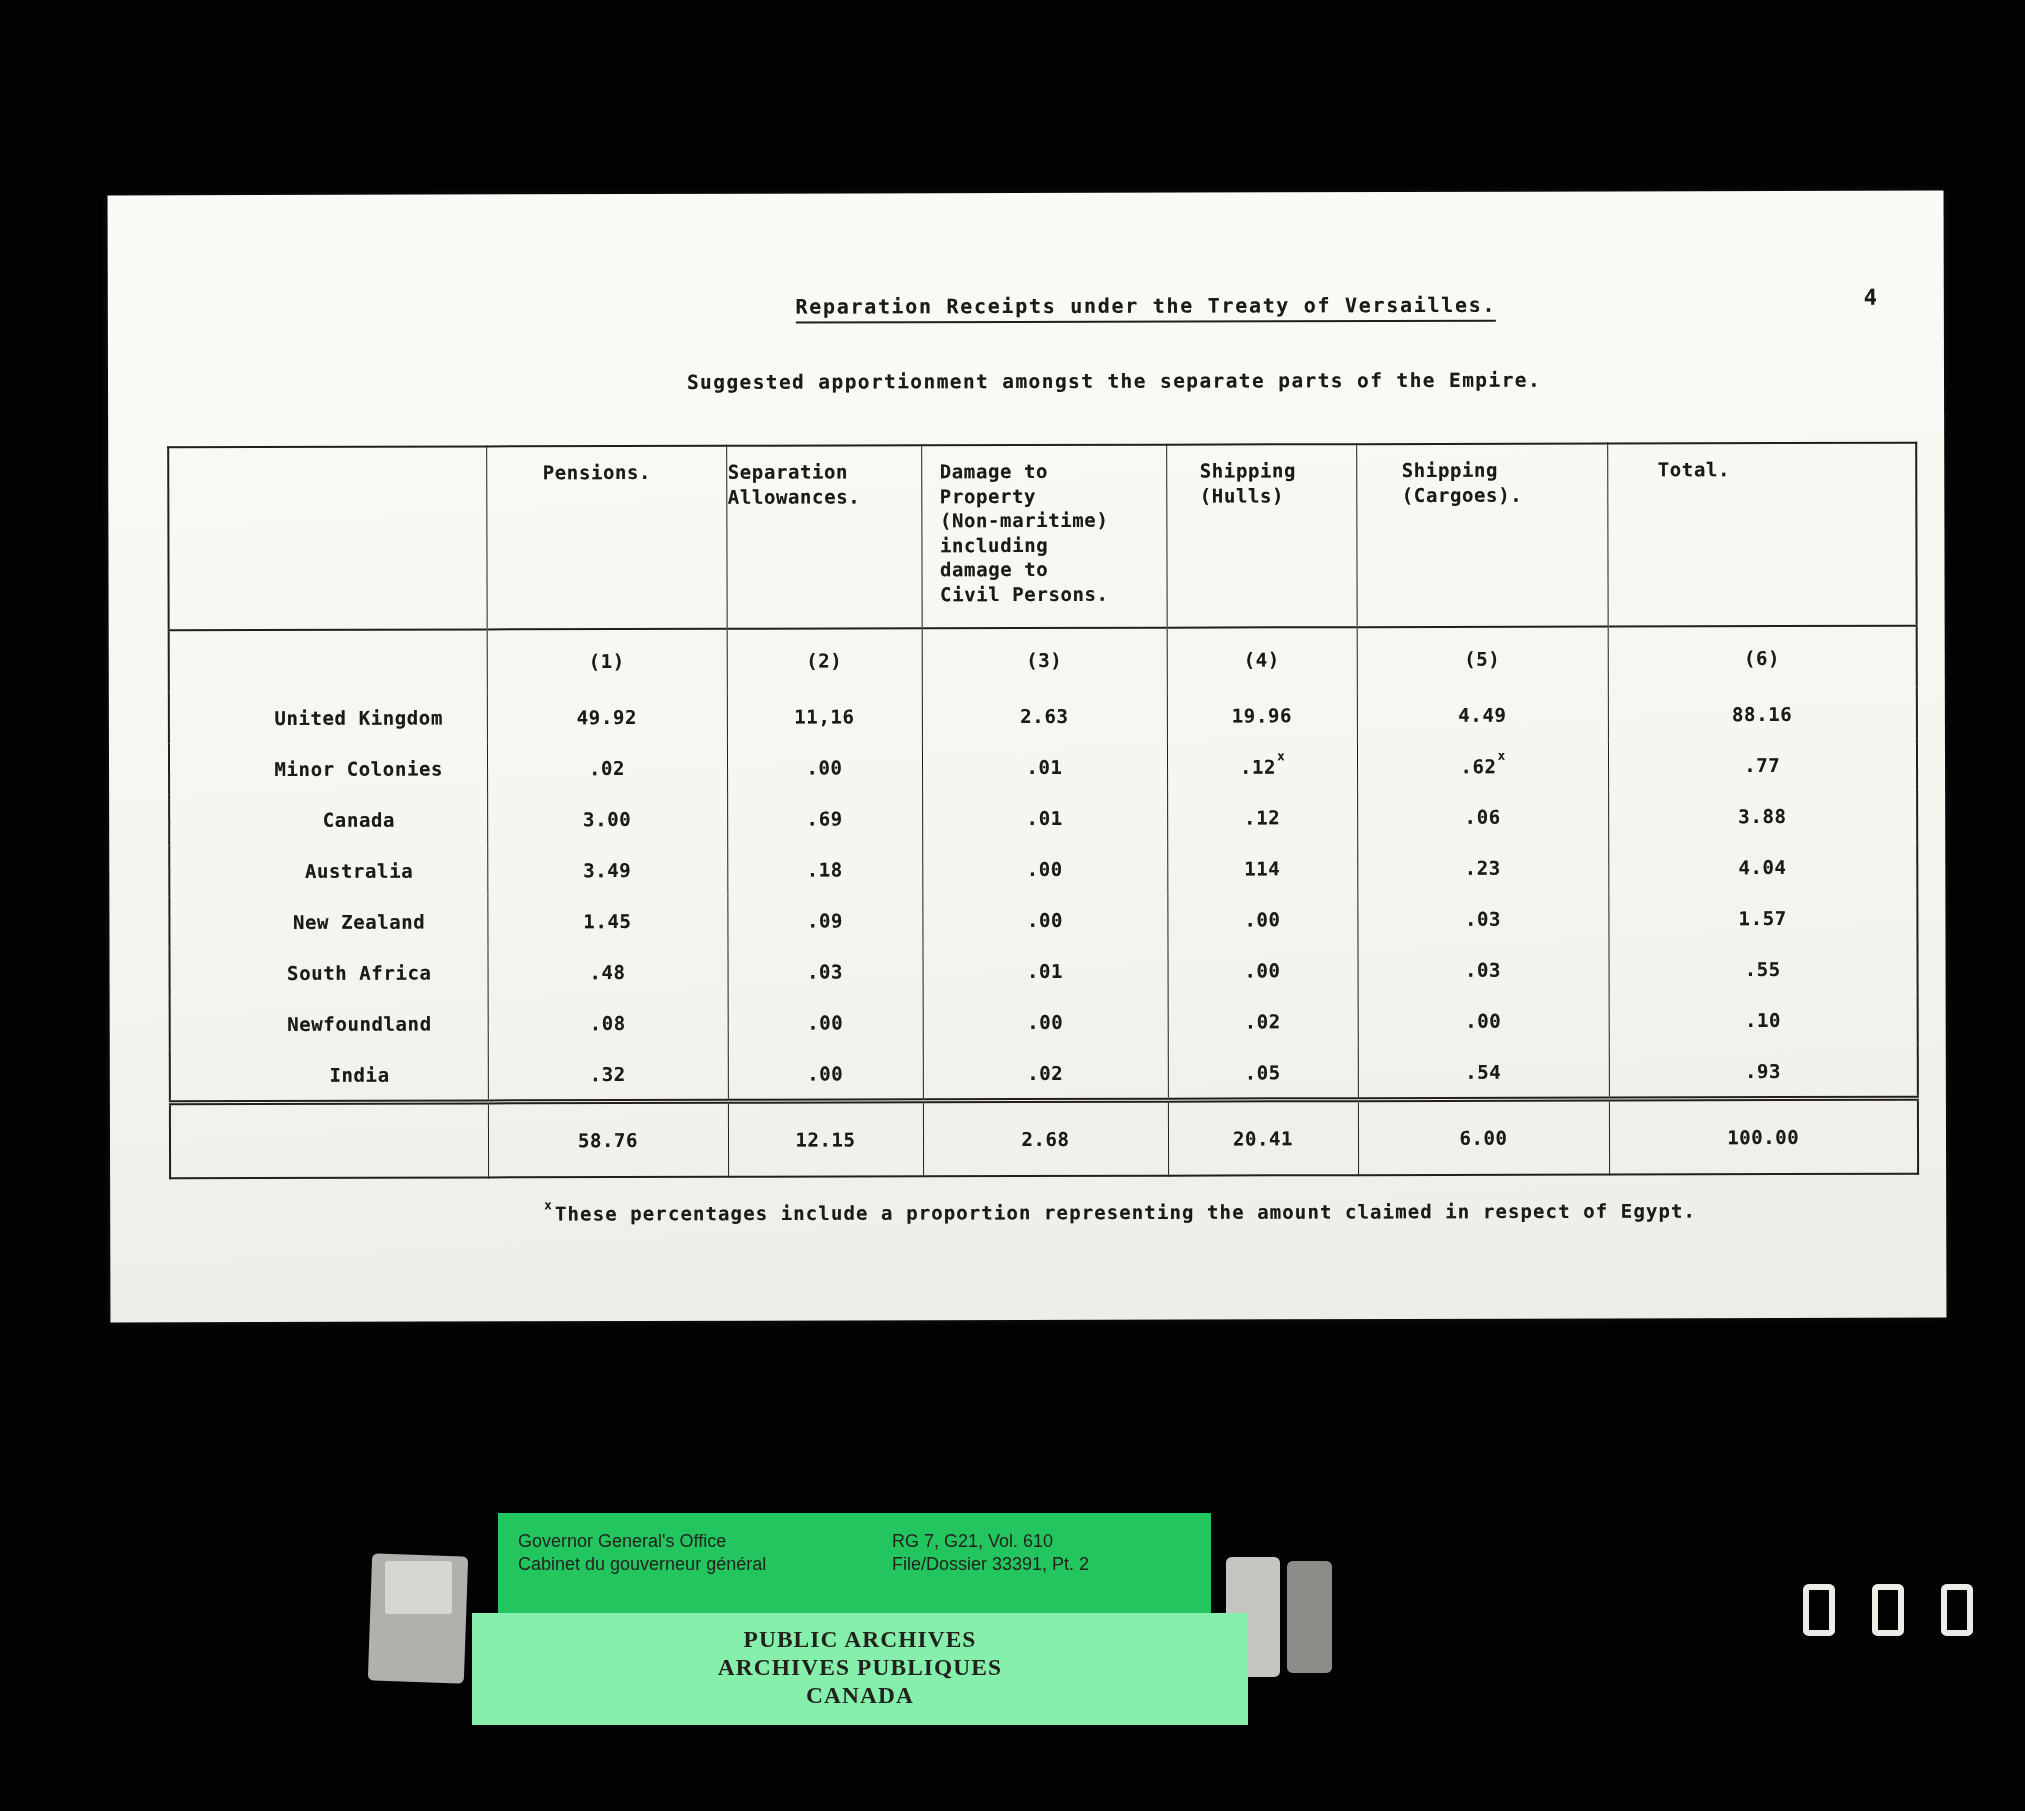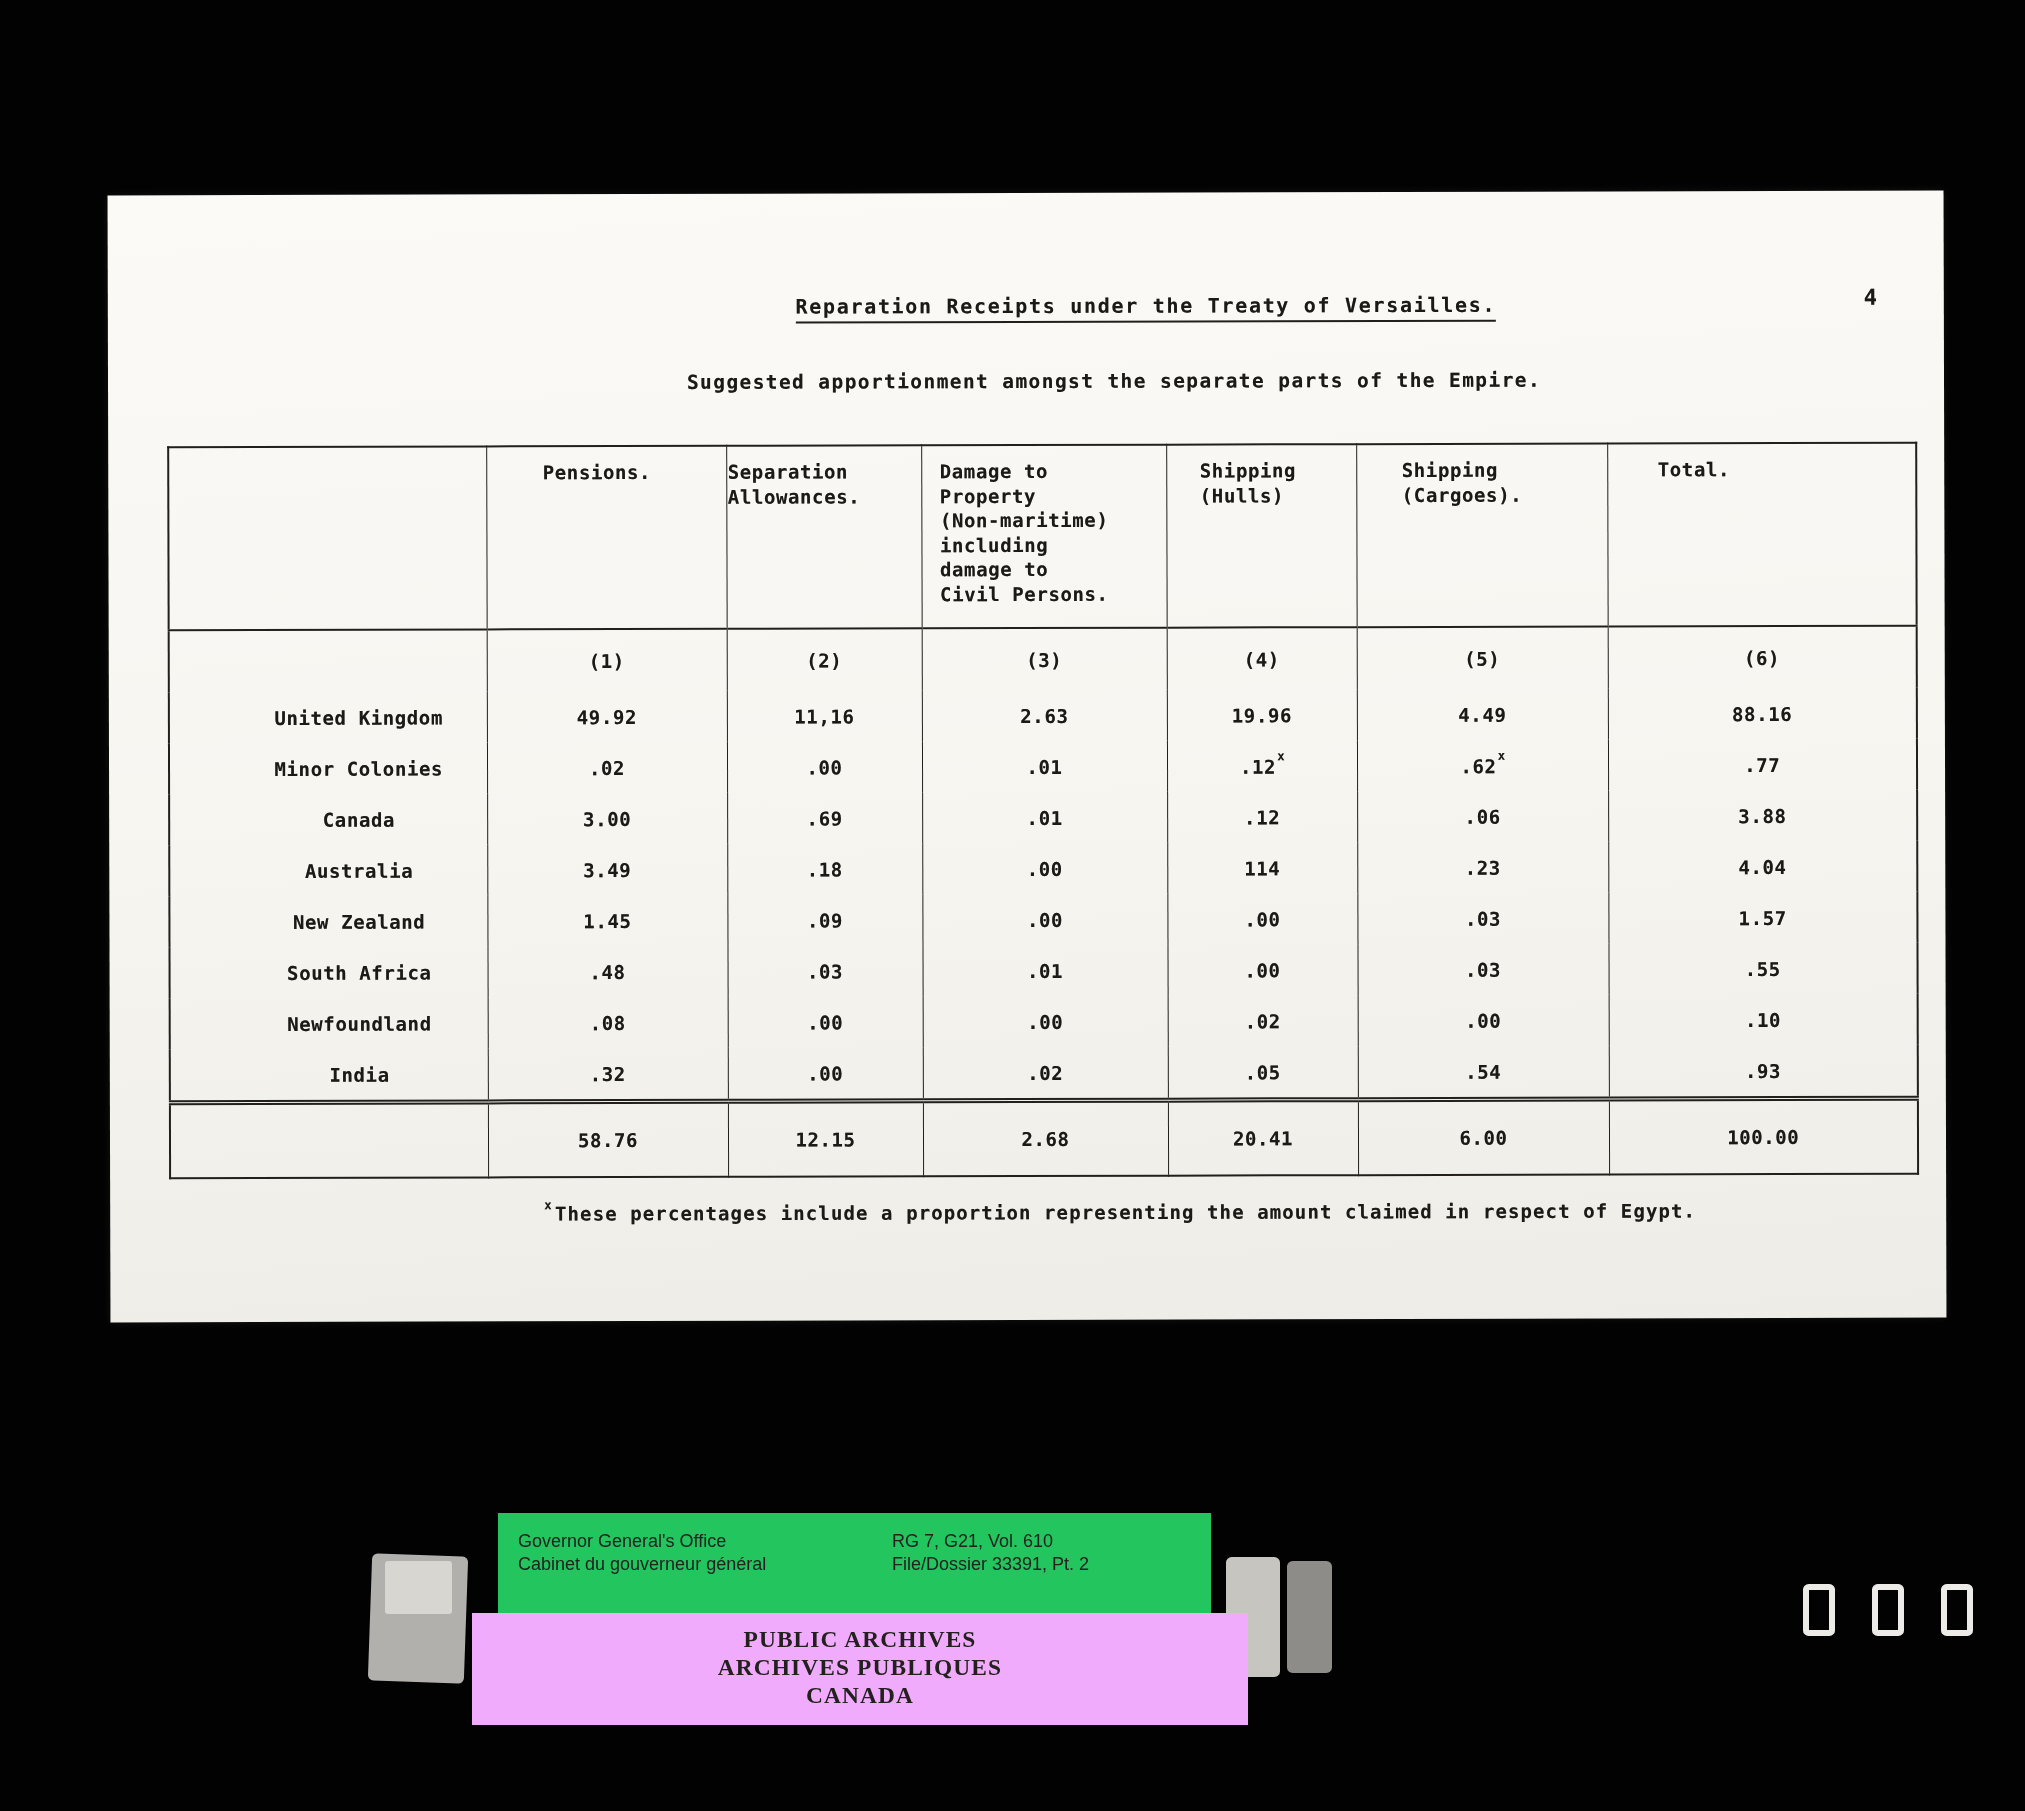--- a/index.html
+++ b/index.html
@@ -91,21 +91,21 @@
   .label-box{
     position:absolute;left:498px;top:1505px;width:713px;height:108px;
     background:#22c55e;display:flex;
     font-family:"Liberation Sans", sans-serif;
     color:#24221f;font-size:18px;line-height:23.4px;margin-top:8px;
   }
   .label-col-left{margin:16.7px 0 0 20px;width:335px;}
   .label-col-right{margin:16.7px 0 0 39px;}
   .archives-strip{
     position:absolute;left:472px;top:1613px;width:776px;height:112px;
-    background:#f0abfc;text-align:center;padding-top:12.3px;box-sizing:border-box;
+    background:#86efac;text-align:center;padding-top:12.3px;box-sizing:border-box;
     font-family:"Liberation Serif", serif;font-weight:bold;
     font-size:23.4px;line-height:28px;letter-spacing:1.1px;color:#23211d;
   }
 
   
   .blob{position:absolute;border-radius:5.6px;}
   .blob-left{left:370px;top:1555px;width:96px;height:127px;background:#b2b0ac;transform:rotate(2deg);}
   .blob-left-inner{left:385px;top:1561px;width:67px;height:53px;background:#d8d6d1;border-radius:3.3px;}
   .blob-r1{left:1226px;top:1557px;width:54px;height:120px;background:#c7c5c0;}
   .blob-r2{left:1287px;top:1561px;width:45px;height:112px;background:#8e8c88;}

